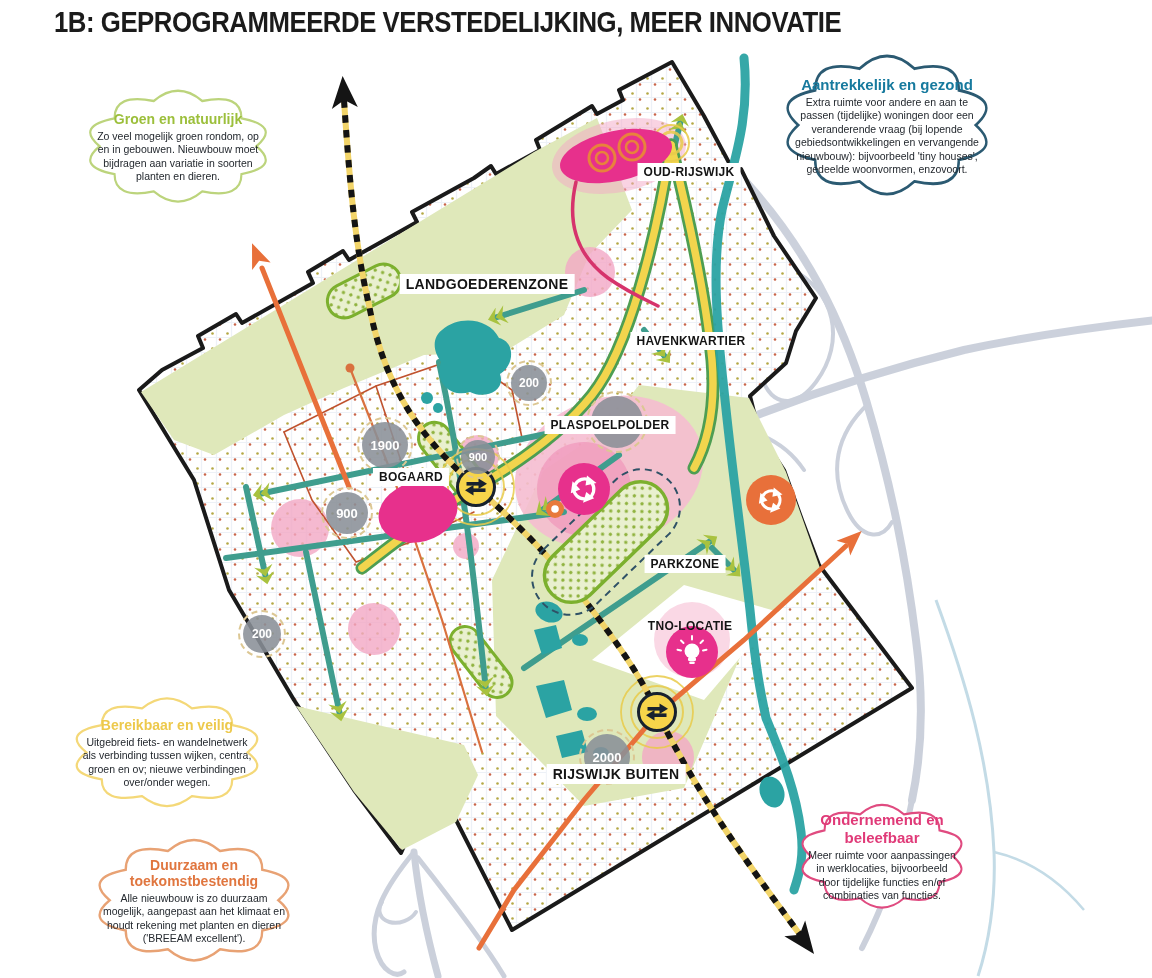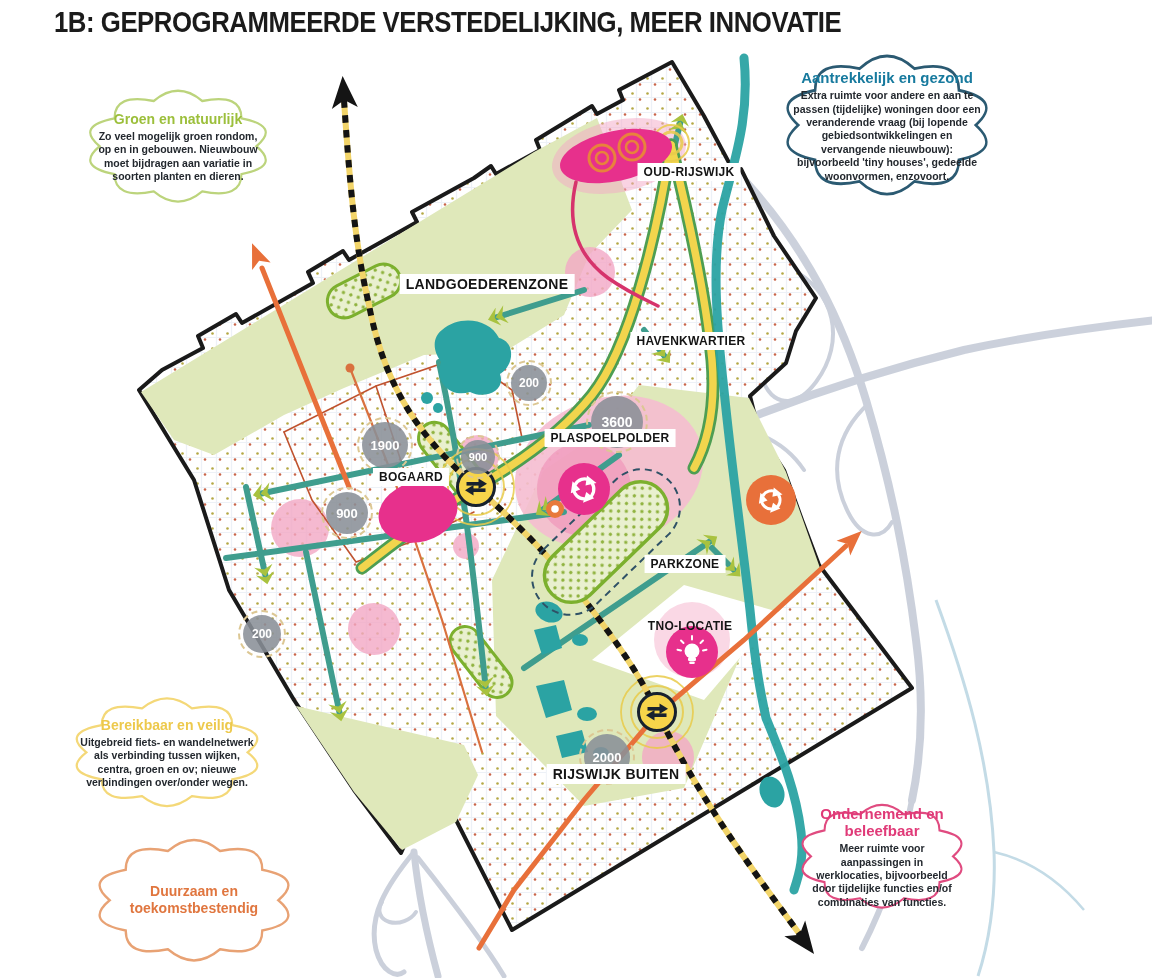--- a/index.html
+++ b/index.html
@@ -8,21 +8,21 @@
   .page-title{position:absolute;left:10px;top:6px;margin:0;font-size:28px;font-weight:800;
     color:#1b1b1b;letter-spacing:-0.5px;transform:scale(0.92,1.05);transform-origin:left top;white-space:nowrap;z-index:6;}
   .map-svg{position:absolute;left:0;top:0;width:1152px;height:978px;z-index:1;}
 
   
   .map-label{position:absolute;transform:translate(-50%,-50%);background:#fff;color:#141414;
     font-weight:800;font-size:12px;letter-spacing:.3px;padding:2px 6px;white-space:nowrap;z-index:3;}
   .lbl-oud{left:645px;top:172px;}
   .lbl-landgoederen{left:443px;top:284px;font-size:14px;}
   .lbl-havenkwartier{left:647px;top:341px;}
-  .lbl-plaspoelpolder{left:566px;top:438px;}
+  .lbl-plaspoelpolder{left:566px;top:425px;}
   .lbl-bogaard{left:367px;top:477px;text-align:right;}
   .lbl-parkzone{left:641px;top:564px;}
   .lbl-tno{left:646px;top:626px;background:transparent;}
   .lbl-rijswijkbuiten{left:572px;top:774px;font-size:14px;}
 
   
   .badge-wrap{position:absolute;transform:translate(-50%,-50%);border:2px dashed #dcc793;
     border-radius:50%;padding:3px;z-index:2;}
   .badge{border-radius:50%;background:rgba(138,143,151,.88);color:#fff;font-weight:800;
     display:flex;align-items:center;justify-content:center;}
@@ -34,21 +34,21 @@
   .bw-200b{left:218px;top:634px;} .b-200b{width:38px;height:38px;font-size:12px;}
   .bw-2000{left:563px;top:757px;} .b-2000{width:46px;height:46px;font-size:13px;}
 
   
   .cloud{position:absolute;z-index:5;}
   .cloud-bg{position:absolute;left:0;top:0;width:100%;height:100%;}
   .cloud-bg path{fill:#fff;stroke-width:3;}
   .cloud-inner{position:relative;z-index:1;width:100%;height:100%;display:flex;flex-direction:column;
     justify-content:center;text-align:center;padding:16px 22px;}
   .cloud-title{font-weight:800;font-size:14px;line-height:1.15;margin-bottom:3px;}
-  .cloud-body{font-weight:700;font-size:10.5px;line-height:1.28;color:#23282e;}
+  .cloud-body{font-weight:400;font-size:10.5px;line-height:1.28;color:#23282e;}
   .cloud-groen{left:28px;top:78px;width:212px;height:138px;}
   .cloud-groen .cloud-bg path{stroke:#bcd47c;} .cloud-groen .cloud-title{color:#9cbf3b;}
   .cloud-aantrekkelijk{left:723px;top:40px;width:240px;height:172px;}
   .cloud-aantrekkelijk .cloud-bg path{stroke:#2b5a72;} .cloud-aantrekkelijk .cloud-title{color:#177a9e;font-size:15px;}
   .cloud-bereikbaar{left:14px;top:686px;width:218px;height:134px;}
   .cloud-bereikbaar .cloud-bg path{stroke:#f4d878;} .cloud-bereikbaar .cloud-title{color:#edc94c;}
   .cloud-duurzaam{left:36px;top:826px;width:228px;height:150px;}
   .cloud-duurzaam .cloud-bg path{stroke:#e8a274;} .cloud-duurzaam .cloud-title{color:#e0763f;}
   .cloud-ondernemend{left:742px;top:793px;width:192px;height:128px;}
   .cloud-ondernemend .cloud-bg path{stroke:#e04b80;} .cloud-ondernemend .cloud-title{color:#e03a78;font-size:15px;}
@@ -332,20 +332,21 @@
       <div class="cloud-body">Uitgebreid fiets- en wandelnetwerk als verbinding tussen wijken, centra, groen en ov; nieuwe verbindingen over/onder wegen.</div>
     </div>
   </div>
 
   <div class="cloud cloud-duurzaam">
     <svg class="cloud-bg" viewBox="-26 -14 292 180" preserveAspectRatio="none">
       <path d="M 228,75 Q 261.7,48.6 207.4,38.6 Q 207.6,5.8 153.4,16 Q 120,-10.6 86.6,16 Q 32.4,5.8 32.6,38.6 Q -21.7,48.6 12,75 Q -21.7,101.4 32.6,111.4 Q 32.4,144.2 86.6,134 Q 120,160.6 153.4,134 Q 207.6,144.2 207.4,111.4 Q 261.7,101.4 228,75 Z"></path>
     </svg>
     <div class="cloud-inner">
       <div class="cloud-title">Duurzaam en toekomstbestendig</div>
+      <div class="cloud-body">Alle nieuwbouw is zo duurzaam mogelijk, aangepast aan het klimaat en houdt rekening met planten en dieren ('BREEAM excellent').</div>
     </div>
   </div>
 
   <div class="cloud cloud-ondernemend">
     <svg class="cloud-bg" viewBox="-26 -14 292 180" preserveAspectRatio="none">
       <path d="M 228,75 Q 261.7,48.6 207.4,38.6 Q 207.6,5.8 153.4,16 Q 120,-10.6 86.6,16 Q 32.4,5.8 32.6,38.6 Q -21.7,48.6 12,75 Q -21.7,101.4 32.6,111.4 Q 32.4,144.2 86.6,134 Q 120,160.6 153.4,134 Q 207.6,144.2 207.4,111.4 Q 261.7,101.4 228,75 Z"></path>
     </svg>
     <div class="cloud-inner">
       <div class="cloud-title">Ondernemend en beleefbaar</div>
       <div class="cloud-body">Meer ruimte voor aanpassingen in werklocaties, bijvoorbeeld door tijdelijke functies en/of combinaties van functies.</div>

